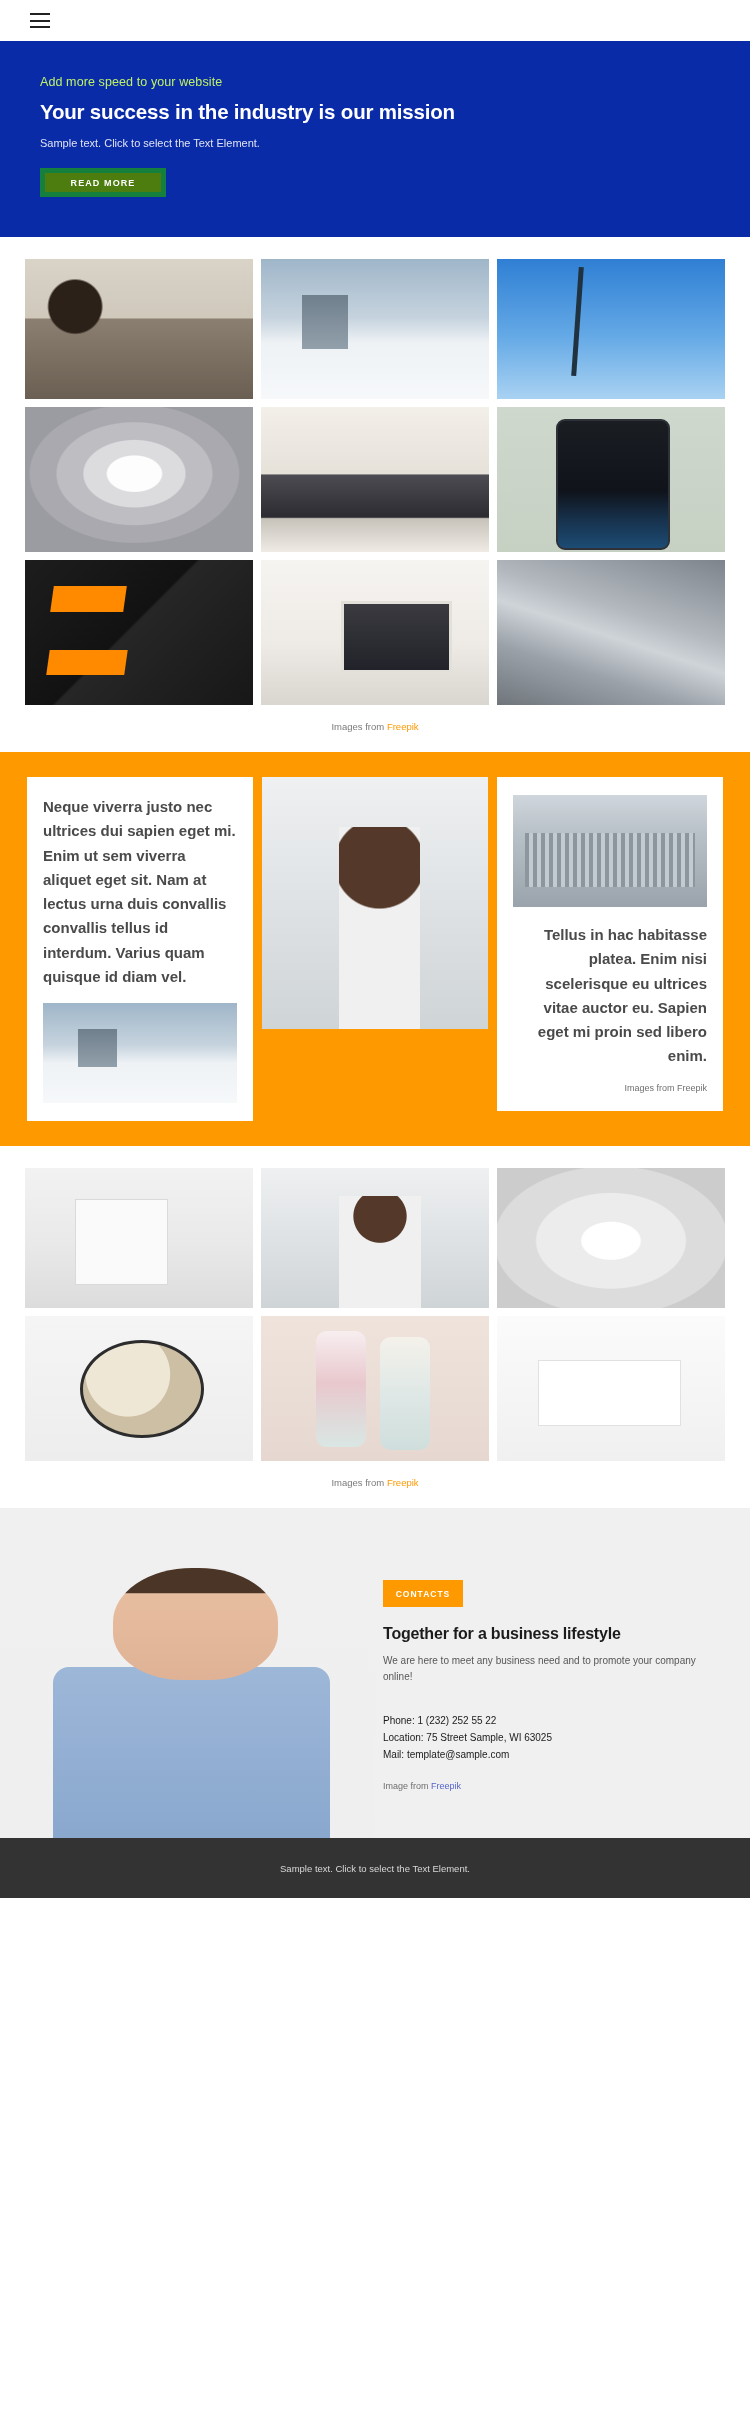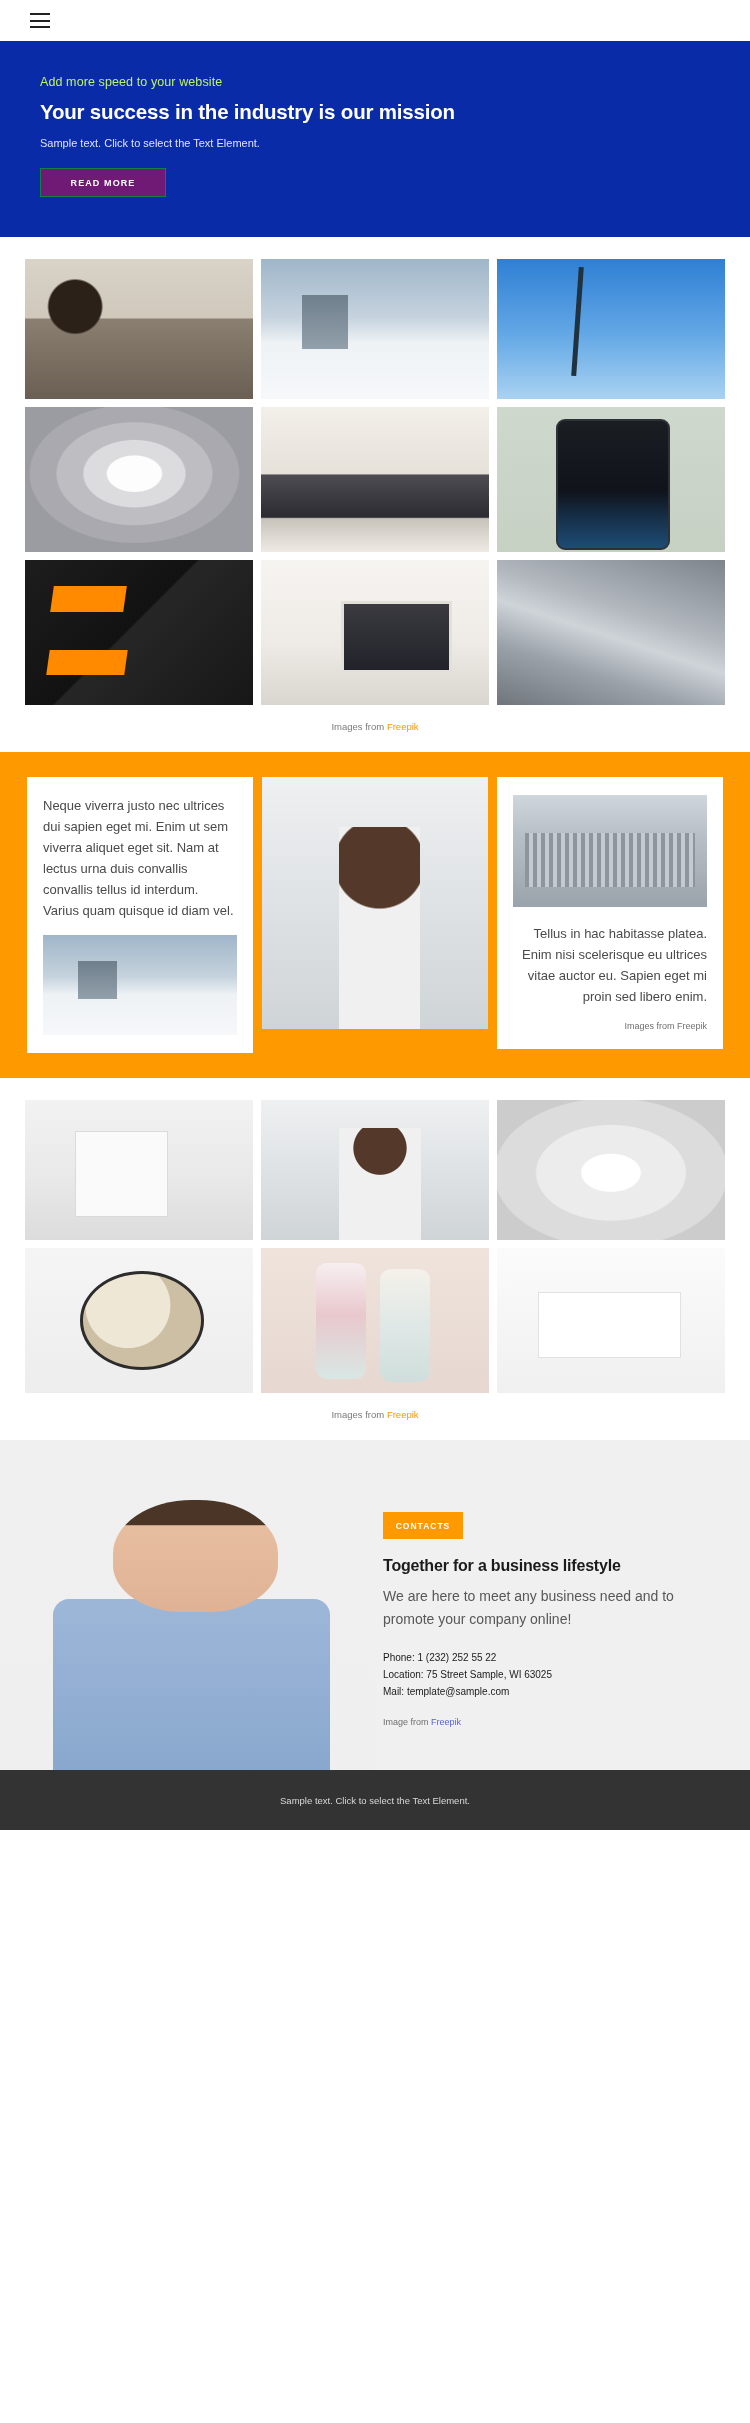--- a/index.html
+++ b/index.html
@@ -48,22 +48,22 @@
   .hero-sub {
     color: #dfe3f2;
     font-size: 11px;
     margin-bottom: 19px;
   }
   .btn-read {
     display: inline-flex;
     align-items: center;
     justify-content: center;
     width: 126px; height: 29px;
-    background: #701a75;
-    border: 1px solid #15803d;
+    background: #4d7c0f;
+    border: 5px solid #15803d;
     color: #ffffff;
     font-size: 9px;
     font-weight: 700;
     letter-spacing: 1.1px;
     cursor: pointer;
   }
 
   
   .gallery-wrap { background: #fff; padding: 22px 25px 0 25px; }
   .grid3 {
@@ -92,23 +92,24 @@
     grid-template-columns: 1fr 1fr 1fr;
     gap: 9px;
     align-items: start;
   }
   .card {
     background: #ffffff;
     padding: 18px 16px;
   }
   .card-mid { background: transparent; padding: 0; }
   .card p {
-    font-size: 13px;
+    font-size: 15px;
     line-height: 1.62;
     color: #4a4a4a;
+    font-weight: bold;
   }
   .card .cardimg { width: 100%; height: 100px; margin-top: 14px; overflow: hidden; }
   .card .cardimg-top { width: 100%; height: 112px; margin-bottom: 16px; overflow: hidden; }
   .card-right p { text-align: right; }
   .card-credit { font-size: 9px; color: #6f6f6f; text-align: right; margin-top: 14px; }
   .midimg { width: 100%; height: 252px; overflow: hidden; }
 
   
   .contacts {
     background: #f0f0f0;
@@ -123,21 +124,21 @@
     display: inline-flex; align-items: center; justify-content: center;
     width: 80px; height: 27px;
     background: #FF9900; color: #fff;
     font-size: 8.5px; font-weight: 700; letter-spacing: 1px;
     cursor: pointer; border: none;
   }
   .contacts-title {
     font-size: 16px; font-weight: 700; color: #1b1b1b;
     margin: 18px 0 10px 0; letter-spacing: -.2px;
   }
-  .contacts-lead { font-size: 14px; color: #575757; line-height: 1.6; margin-bottom: 20px; }
+  .contacts-lead { font-size: 10px; color: #575757; line-height: 1.6; margin-bottom: 28px; }
   .contacts-line { font-size: 10px; font-weight: 400; color: #1b1b1b; line-height: 1.68; }
   .contacts-credit { font-size: 9px; color: #6f6f6f; margin-top: 17px; }
   .contacts-credit .lnk-blue { color: #5566cc; }
 
   
   .footer {
     background: #333333;
     height: 60px;
     display: flex; align-items: center; justify-content: center;
   }

